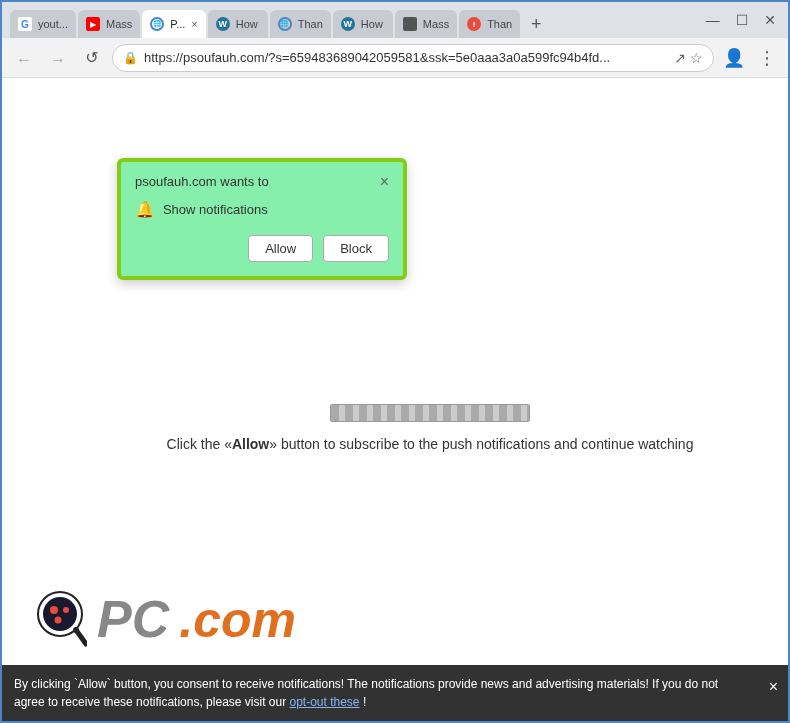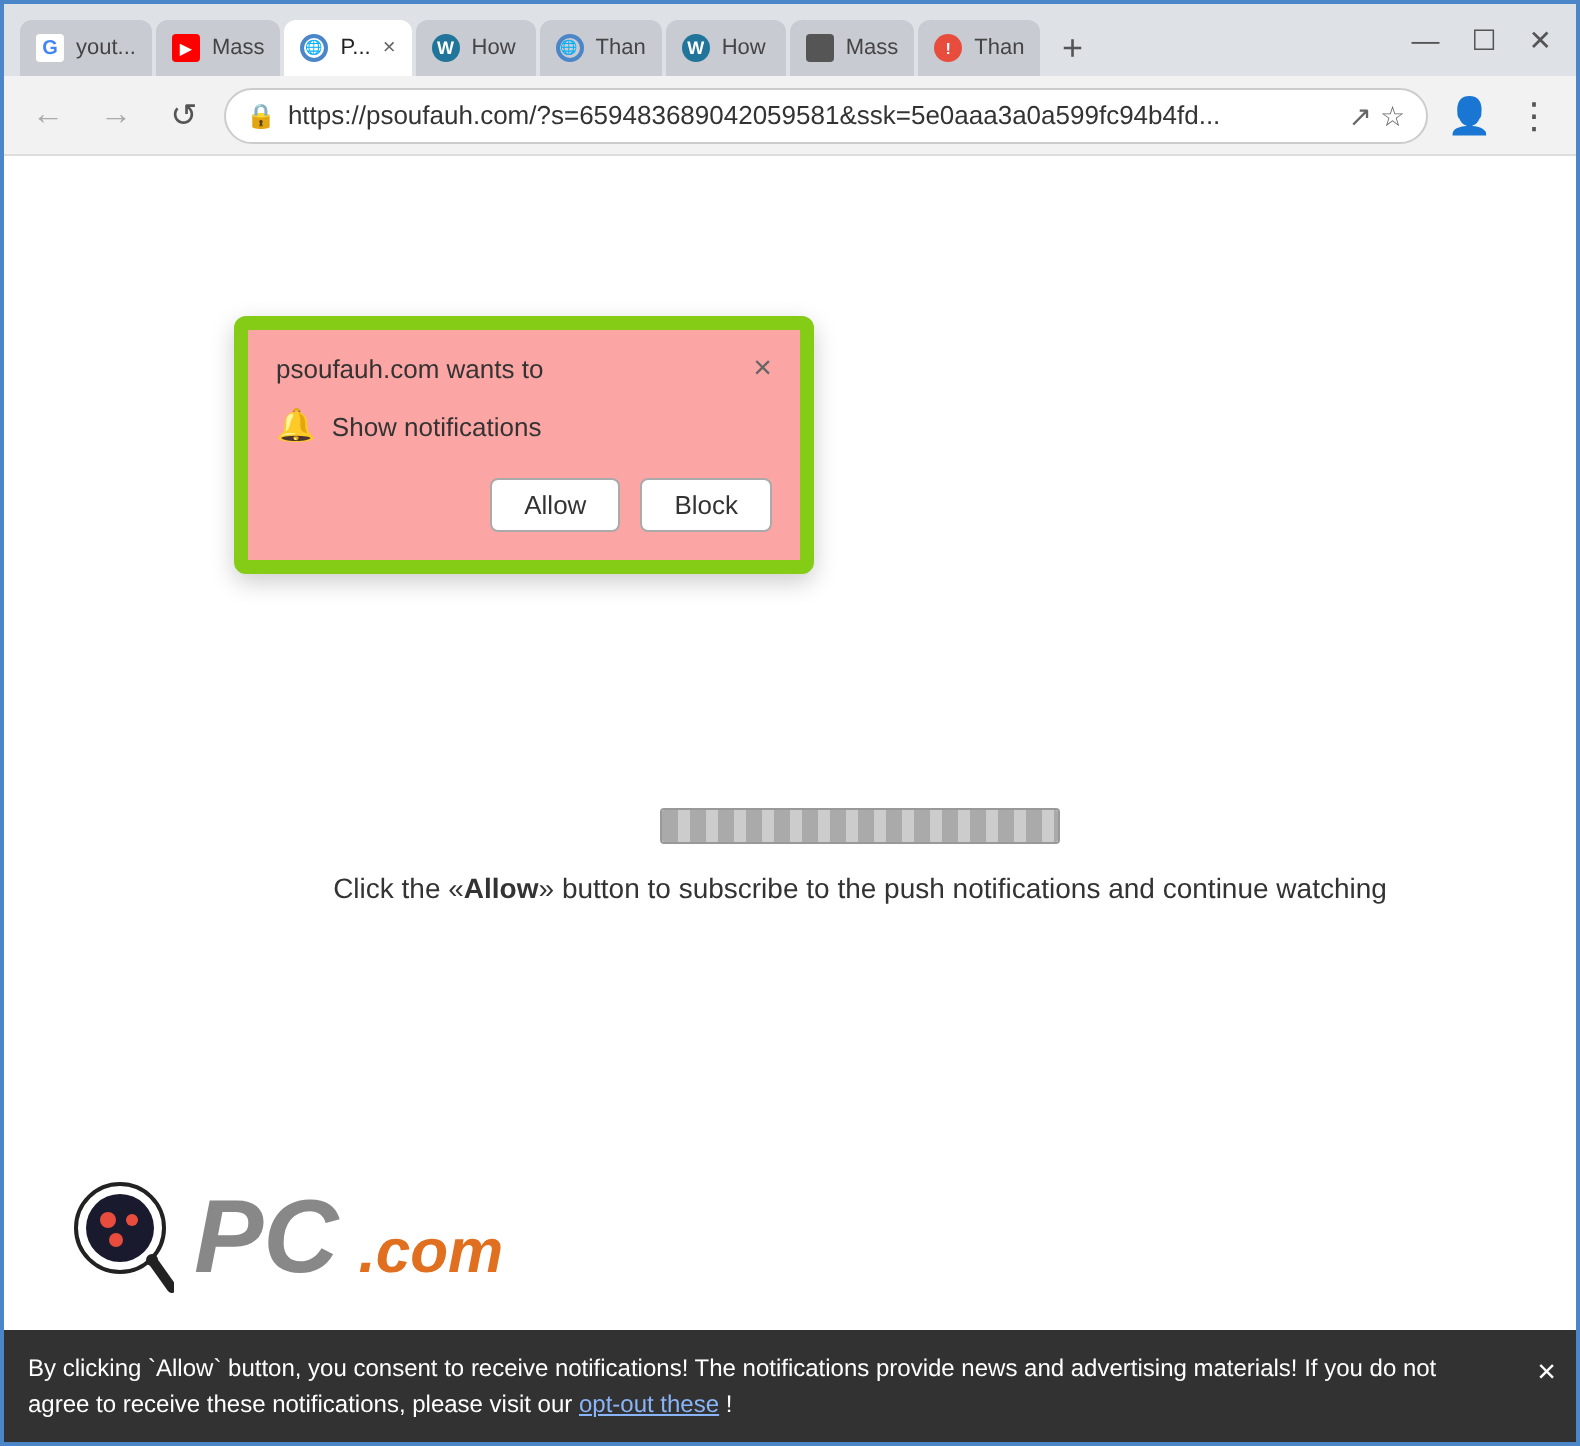--- a/index.html
+++ b/index.html
@@ -164,22 +164,22 @@
       display: flex;
       gap: 4px;
       align-items: center;
     }
 
     
     .notification-popup {
       position: absolute;
       top: 80px;
       left: 115px;
-      background: #fca5a5;
-      border: 7px solid #84cc16;
+      background: #86efac;
+      border: 4px solid #84cc16;
       border-radius: 6px;
       box-shadow: 0 4px 12px rgba(0,0,0,0.2);
       width: 290px;
       padding: 12px 14px 14px;
       z-index: 100;
     }
 
     .popup-header {
       display: flex;
       justify-content: space-between;
@@ -505,21 +505,21 @@
 
         <circle cx="22" cy="24" r="4" fill="#e74c3c"></circle>
         <circle cx="34" cy="24" r="3" fill="#e74c3c"></circle>
         <circle cx="26" cy="34" r="3.5" fill="#e74c3c"></circle>
 
         <line x1="44" y1="44" x2="54" y2="58" stroke="#222" stroke-width="5" stroke-linecap="round"></line>
         <circle cx="44" cy="44" r="3" fill="#222"></circle>
       </svg>
       <div style="display:flex; align-items:baseline;gap:10px;">
         <span class="pc-gray" style="font-size:52px; font-weight:bold; font-style:italic; color:#888;">PC</span>
-        <span class="com-text" style="font-size:31px; font-weight:bold; font-style:italic; color:#e07020;">.com</span>
+        <span class="com-text" style="font-size:50px; font-weight:bold; font-style:italic; color:#e07020;">.com</span>
       </div>
     </div>
 
     <div class="bottom-bar">
       <span>By clicking `Allow` button, you consent to receive notifications! The notifications provide news and advertising materials! If you do not agree to receive these notifications, please visit our </span>
       <a href="#">opt-out these</a>
       <span>!</span>
       <span class="bottom-bar-close">×</span>
     </div>
 

